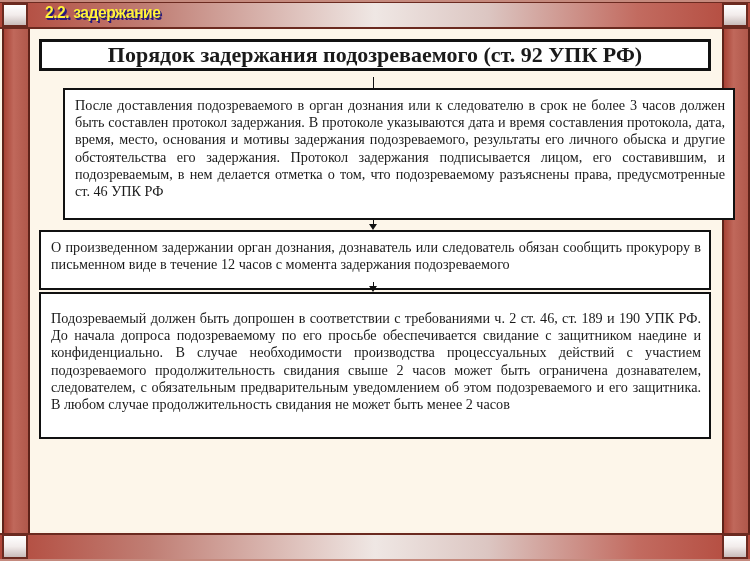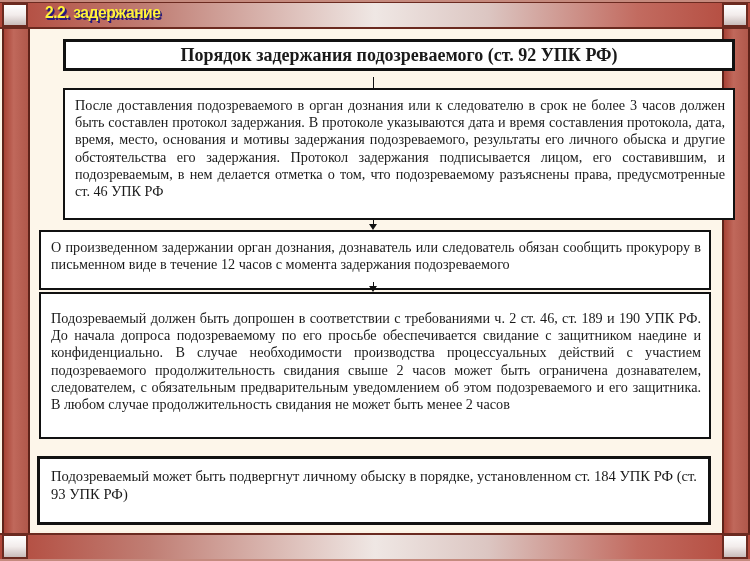--- a/index.html
+++ b/index.html
@@ -92,22 +92,21 @@
     .box.heading {
       left: 9px;
       top: 10px;
       width: 672px;
       height: 32px;
       border-width: 3px;
       display: flex;
       align-items: center;
       justify-content: center;
       font-weight: bold;
-      font-size: 18px;
-      margin-left: 24px;
+      font-size: 22px;
     }
     .box p {
       margin: 0;
       font-size: 14.2px;
       line-height: 17.2px;
       text-align: justify;
     }
     .box.b1 {
       left: 9px; top: 59px; width: 672px; height: 132px;
       padding: 7px 8px 0 10px;
@@ -179,16 +178,13 @@
     <p>О произведенном задержании орган дознания, дознаватель или следователь обязан сообщить прокурору в письменном виде в течение 12 часов с момента задержания подозреваемого</p>
   </div>
 
   <div class="connector" style="top:253px;height:4px;"></div>
   <div class="arrowhead" style="top:257px;"></div>
 
   <div class="box b3">
     <p>Подозреваемый должен быть допрошен в соответствии с требованиями ч. 2 ст. 46, ст. 189 и 190 УПК РФ. До начала допроса подозреваемому по его просьбе обеспечивается свидание с защитником наедине и конфиденциально. В случае необходимости производства процессуальных действий с участием подозреваемого продолжительность свидания свыше 2 часов может быть ограничена дознавателем, следователем, с обязательным предварительным уведомлением об этом подозреваемого и его защитника. В любом случае продолжительность свидания не может быть менее 2 часов</p>
   </div>
 
-  <div class="box b4">
-    <p>Подозреваемый может быть подвергнут личному обыску в порядке, установленном ст. 184 УПК РФ (ст. 93 УПК РФ)</p>
-  </div>
 </div>
 
 </body></html>

